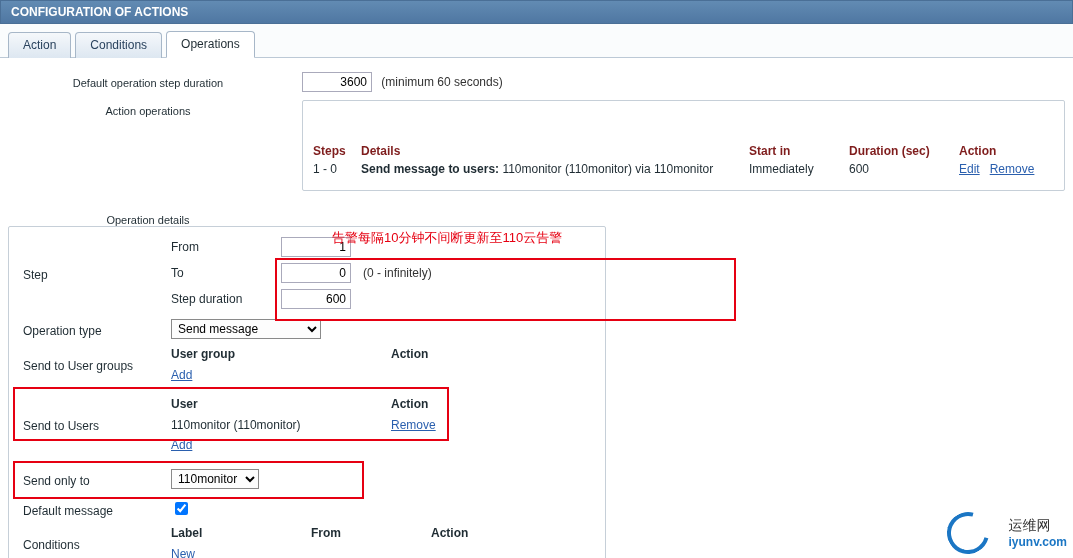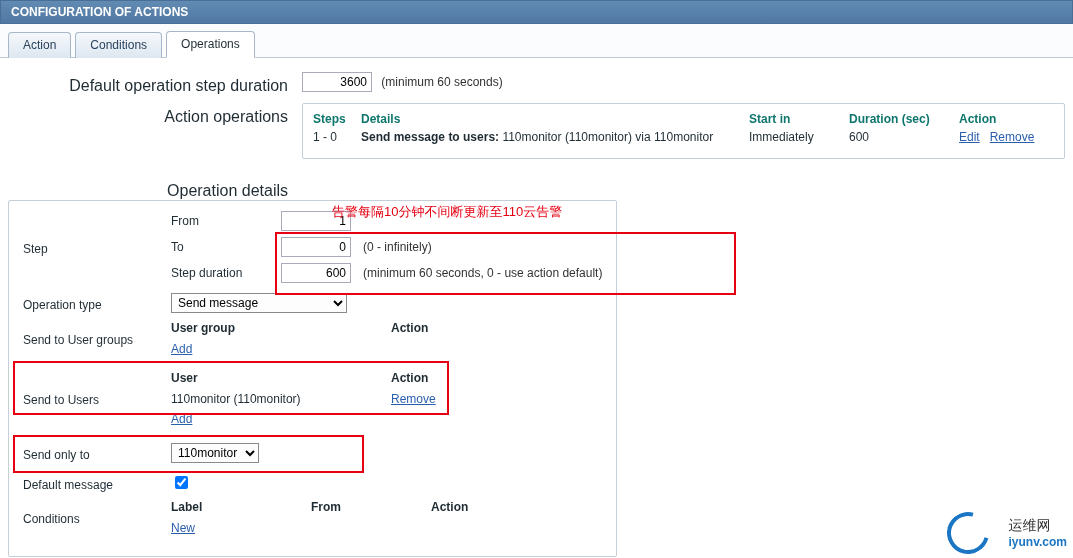--- a/index.html
+++ b/index.html
@@ -48,25 +48,25 @@
   .form-area {
     padding: 14px 8px 20px 8px;
   }
   .form-row {
     display: flex;
     align-items: flex-start;
     margin-bottom: 8px;
   }
   .form-row > .label {
     width: 280px;
-    text-align: right;
+    text-align: center;
     padding-right: 14px;
     padding-top: 5px;
     color: #1f2c33;
-    font-size: 16px;
+    font-size: 11px;
   }
   .form-row > .value {
     flex: 1;
     position: relative;
   }
   input.num {
     width: 60px;
     text-align: right;
     font-family: Verdana, Arial, sans-serif;
     font-size: 12px;
@@ -79,22 +79,23 @@
     font-size: 12px;
   }
   .ops-box {
     border: 1px solid #c6cfd8;
     border-radius: 2px;
     padding: 8px 10px 14px 10px;
   }
   .ops-hdr {
     display: flex;
     font-weight: bold;
-    color: #0f766e;
+    color: #7f1d1d;
     margin-bottom: 4px;
+    margin-top: 35px;
   }
   .ops-row {
     display: flex;
     align-items: center;
     color: #1f2c33;
   }
   .ops-c-steps   { width: 48px; }
   .ops-c-details { flex: 1; }
   .ops-c-start   { width: 100px; }
   .ops-c-dur     { width: 110px; }
@@ -246,29 +247,28 @@
 
               <div>To</div>
               <div style="position:relative;">
                 <div class="red-box" style="position:absolute; left:-6px; top:-5px; width:455px; height:57px; pointer-events:none;"></div>
                 <input class="num" type="text" value="0" style="">
               </div>
               <div><span class="hint">(0 - infinitely)</span></div>
 
               <div>Step duration</div>
               <div><input class="num" type="text" value="600" style=""></div>
-              <div><span class="hint">(minimum 60 seconds, 0 - use action default)</span></div>
             </div>
           </div>
         </div>
 
         <div class="inner-row" style="margin-top:10px;">
           <div class="il">Operation type</div>
           <div class="iv">
-            <select style="width:176px;">
+            <select style="width:150px;">
               <option>Send message</option>
             </select>
           </div>
         </div>
 
         <div class="inner-row">
           <div class="il">Send to User groups</div>
           <div class="iv">
             <table class="subtable">
               <tbody>

